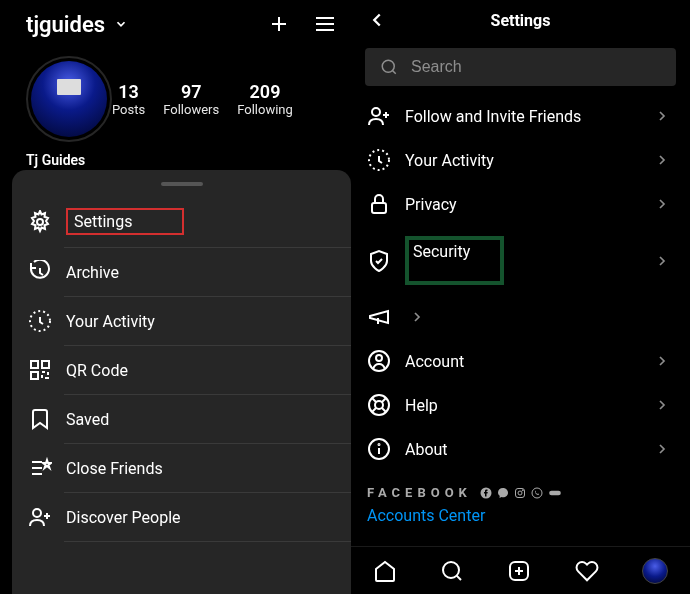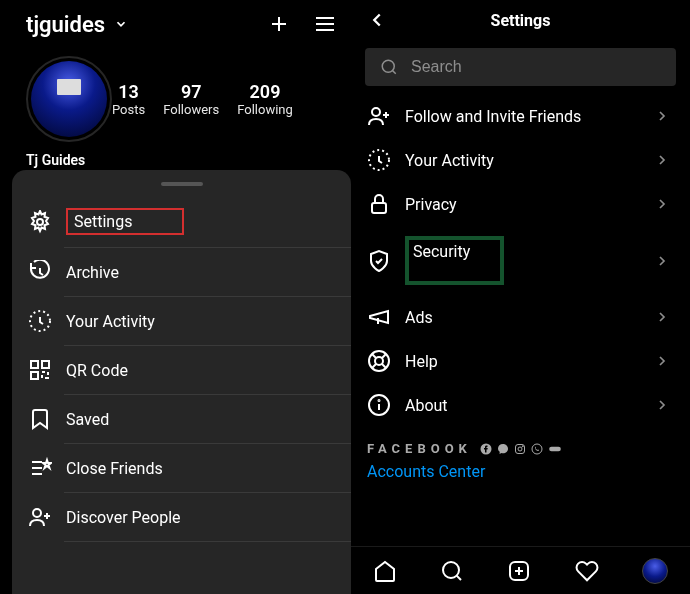--- a/index.html
+++ b/index.html
@@ -484,28 +484,42 @@
         </span>
     </div>
 
     <div class="settings-item">
       <span class="icon">
         <svg width="24" height="24" viewBox="0 0 24 24" fill="none" stroke="#fff" stroke-width="2">
             <path d="M3 11l18-5v12L3 13v-2z"></path>
             <path d="M11 13v6"></path>
           </svg>
       </span>
-      <span class="label">Ads</span>
-      <span class="icon chevron">
-          <svg width="16" height="16" viewBox="0 0 24 24" fill="none" stroke="#8e8e8e" stroke-width="2.5">
-            <polyline points="9 18 15 12 9 6"></polyline>
-          </svg>
-        </span>
-    </div>
-
+      <span class="icon chevron">
+          <svg width="16" height="16" viewBox="0 0 24 24" fill="none" stroke="#8e8e8e" stroke-width="2.5">
+            <polyline points="9 18 15 12 9 6"></polyline>
+          </svg>
+        </span>
+    </div>
+
+    <div class="settings-item">
+      <span class="icon">
+        <svg width="24" height="24" viewBox="0 0 24 24" fill="none" stroke="#fff" stroke-width="2">
+            <circle cx="12" cy="12" r="10"></circle>
+            <circle cx="12" cy="9" r="3"></circle>
+            <path d="M6 20c1-3 3.5-5 6-5s5 2 6 5"></path>
+          </svg>
+      </span>
+      <span class="label">Account</span>
+      <span class="icon chevron">
+          <svg width="16" height="16" viewBox="0 0 24 24" fill="none" stroke="#8e8e8e" stroke-width="2.5">
+            <polyline points="9 18 15 12 9 6"></polyline>
+          </svg>
+        </span>
+    </div>
 
     <div class="settings-item">
       <span class="icon">
         <svg width="24" height="24" viewBox="0 0 24 24" fill="none" stroke="#fff" stroke-width="2">
             <circle cx="12" cy="12" r="10"></circle>
             <circle cx="12" cy="12" r="4"></circle>
             <line x1="5" y1="5" x2="9" y2="9"></line>
             <line x1="19" y1="5" x2="15" y2="9"></line>
             <line x1="5" y1="19" x2="9" y2="15"></line>
             <line x1="19" y1="19" x2="15" y2="15"></line>

